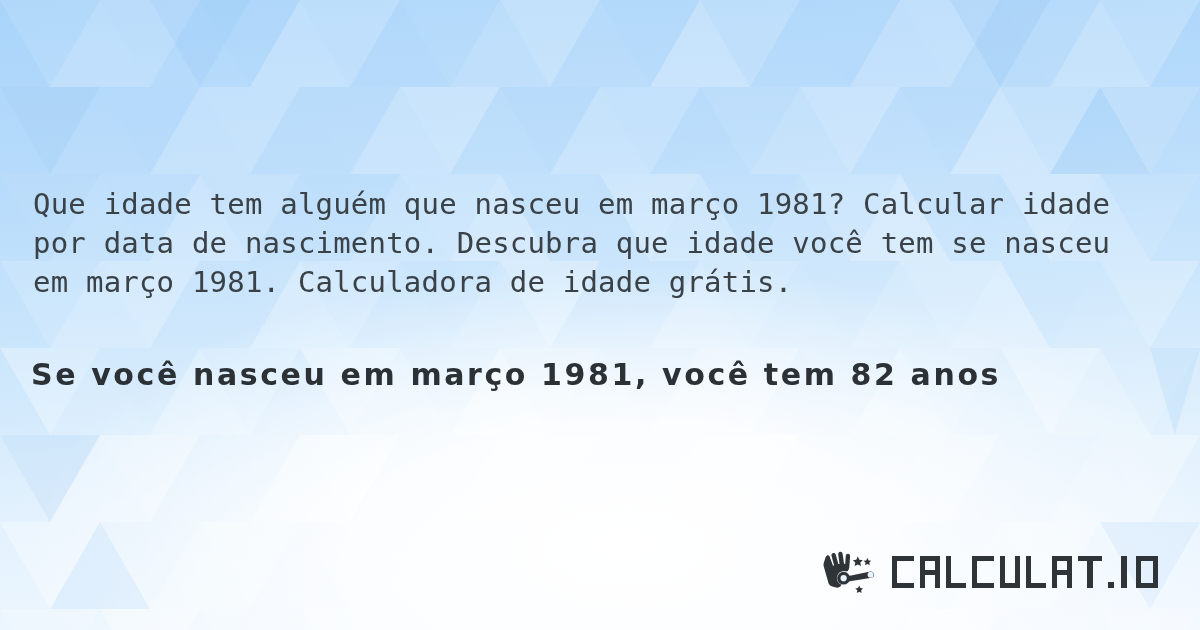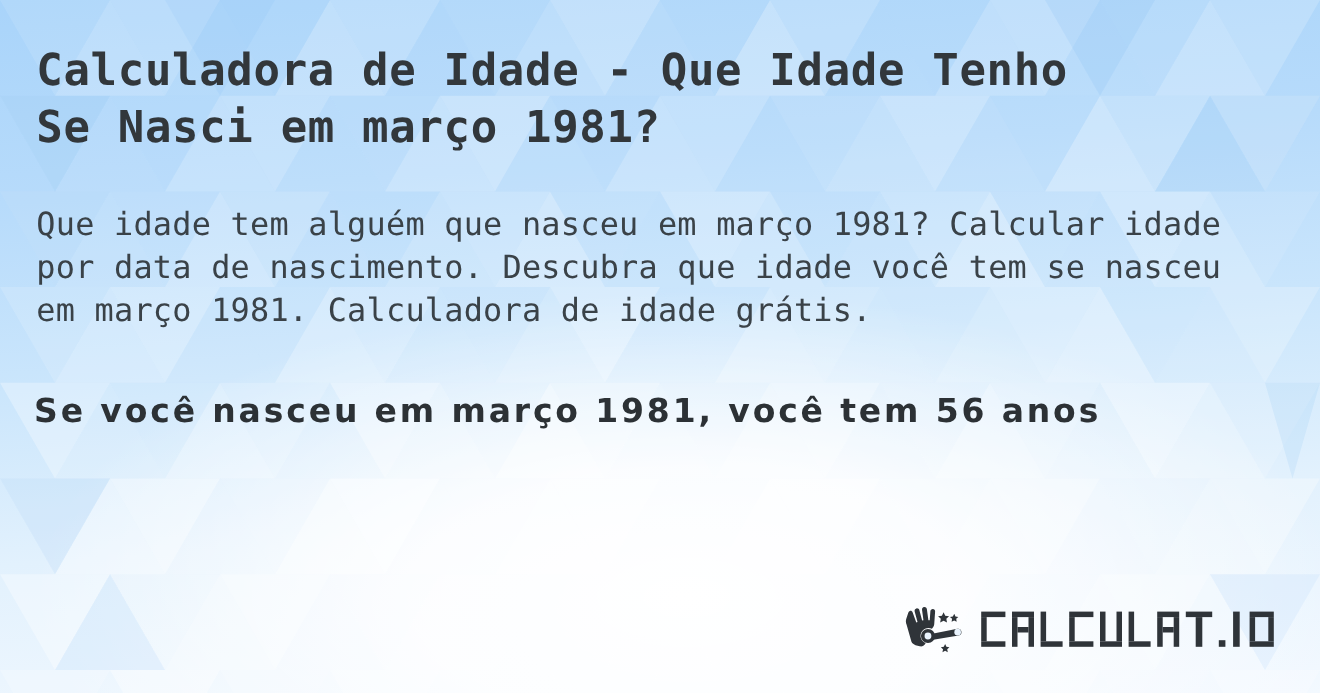--- a/index.html
+++ b/index.html
@@ -278,25 +278,24 @@
         <polygon points="1150,348 1200,348 1175,435" opacity="0.12"></polygon>
         <polygon points="50,609 150,609 100,522" opacity="0.10"></polygon>
         <polygon points="1100,522 1200,522 1150,609" opacity="0.10"></polygon>
         <polygon points="150,0 250,0 200,87" opacity="0.10"></polygon>
       </g>
     </svg>
   </div>
 
   <div id="content">
 
-    <div id="title"><span>Calculadora de Idade - Que Idade Tenho Se Nasci em março 1981?</span></div>
 
     <div id="desc"><span>Que idade tem alguém que nasceu em março 1981? Calcular idade por data de nascimento. Descubra que idade você tem se nasceu em março 1981. Calculadora de idade grátis.</span></div>
 
-    <div id="answer"><span>Se você nasceu em março 1981, você tem 56 anos</span></div>
+    <div id="answer"><span>Se você nasceu em março 1981, você tem 82 anos</span></div>
 
     <div id="footer">
 
 
       <div id="logo">
         <svg id="wand-icon" viewBox="0 0 62 50">
           <g fill="#2f3439">
 
             <path d="M5.0 8.5c1.1-0.5 2.3 0.1 2.7 1.3l3.3 9.0 1.1-0.4-2.6-9.6c-0.3-1.2 0.4-2.4 1.6-2.7 1.2-0.3 2.4 0.4 2.7 1.6l2.5 9.4 1.2-0.2-1.3-9.6c-0.2-1.2 0.7-2.3 1.9-2.5 1.2-0.2 2.3 0.7 2.5 1.9l1.4 10.1 1.2 0.1 0.6-8.2c0.1-1.2 1.1-2.1 2.3-2.0 1.2 0.1 2.1 1.1 2.0 2.3l-0.8 11.6c-0.1 1.0-0.4 1.7-0.9 2.4l-1.2 1.6c-3.0-1.4-6.7-0.6-8.8 2.1-2.4 3.0-1.9 7.4 1.1 9.8 0.6 0.5 1.3 0.9 2.0 1.1l-0.5 0.9c-1.0 1.7-3.0 2.5-4.9 2.0l-3.8-1.0c-1.6-0.4-3.0-1.5-3.7-3.0L2.2 21.0c-0.8-1.7-0.9-3.6-0.3-5.4l1.8-5.5c0.2-0.7 0.7-1.3 1.3-1.6z"></path>
             <circle cx="21.6" cy="31.2" r="6.4"></circle>

